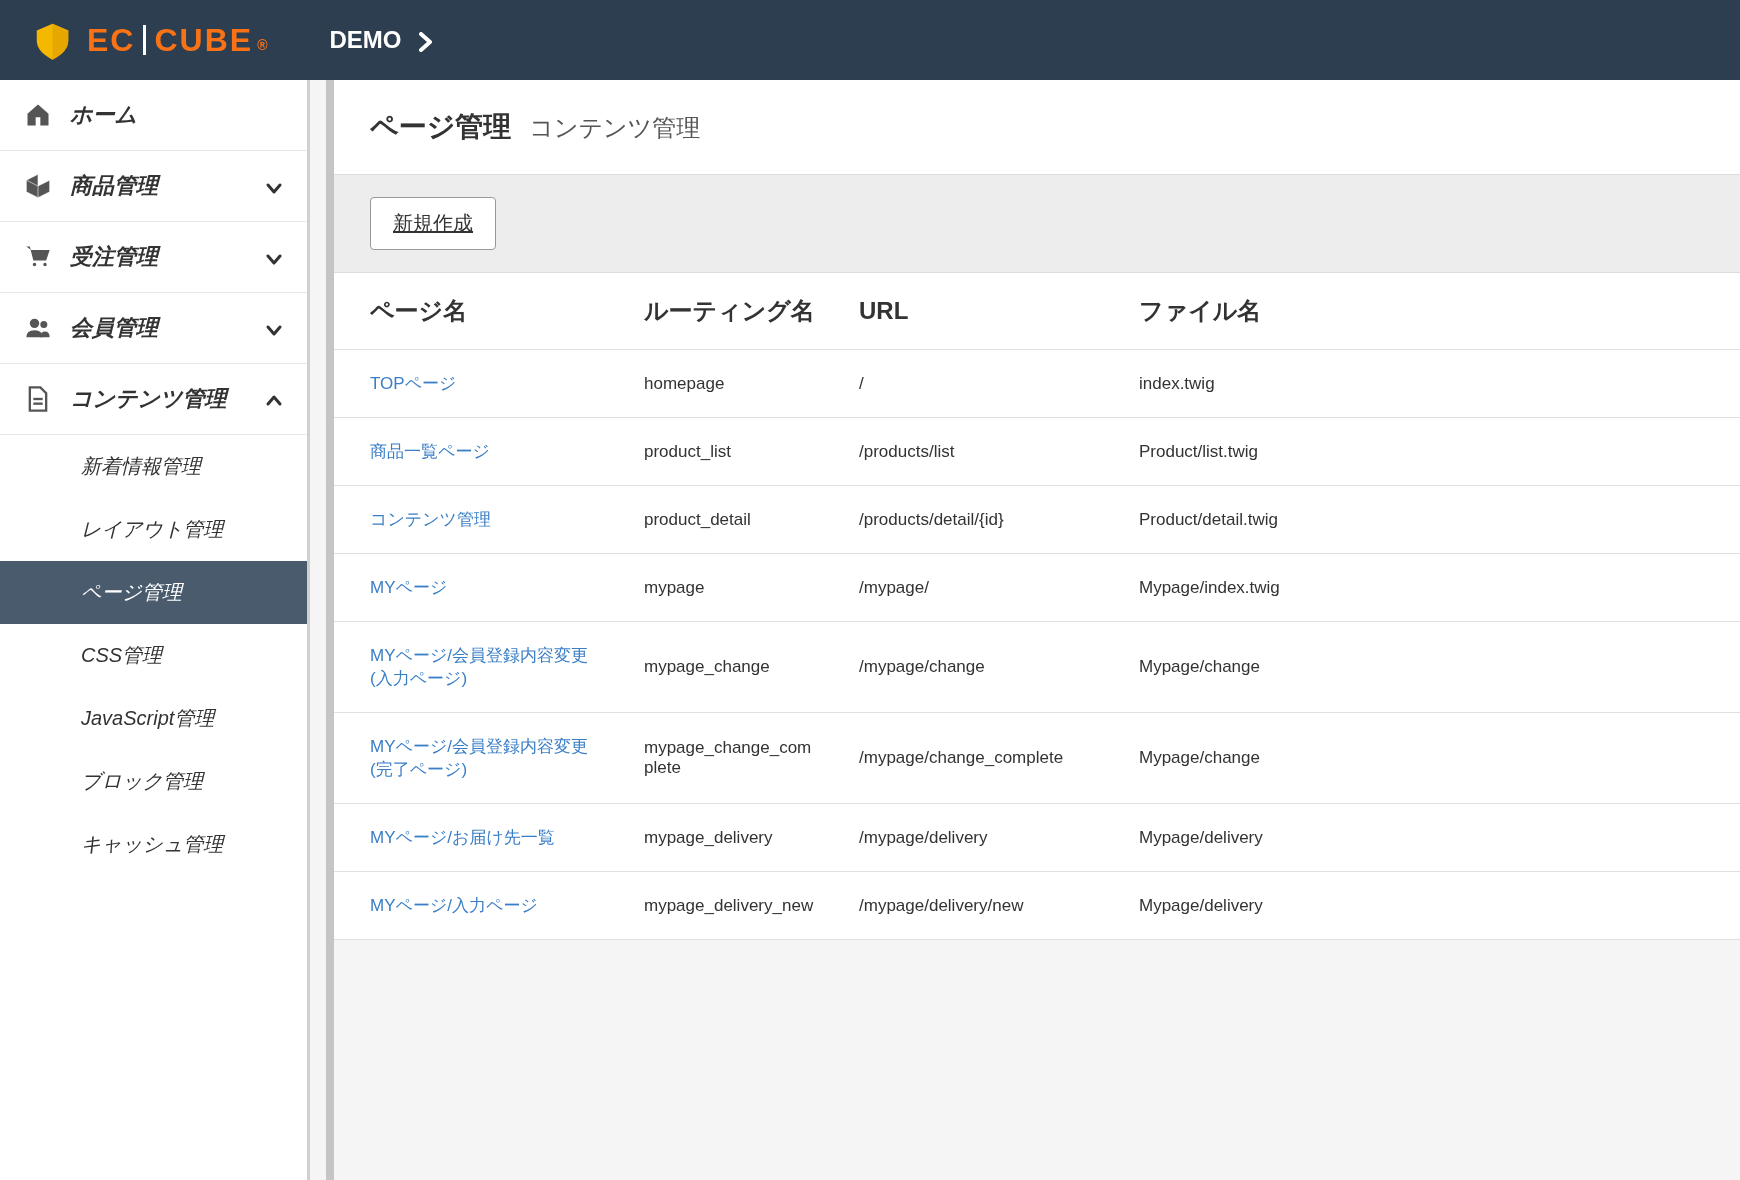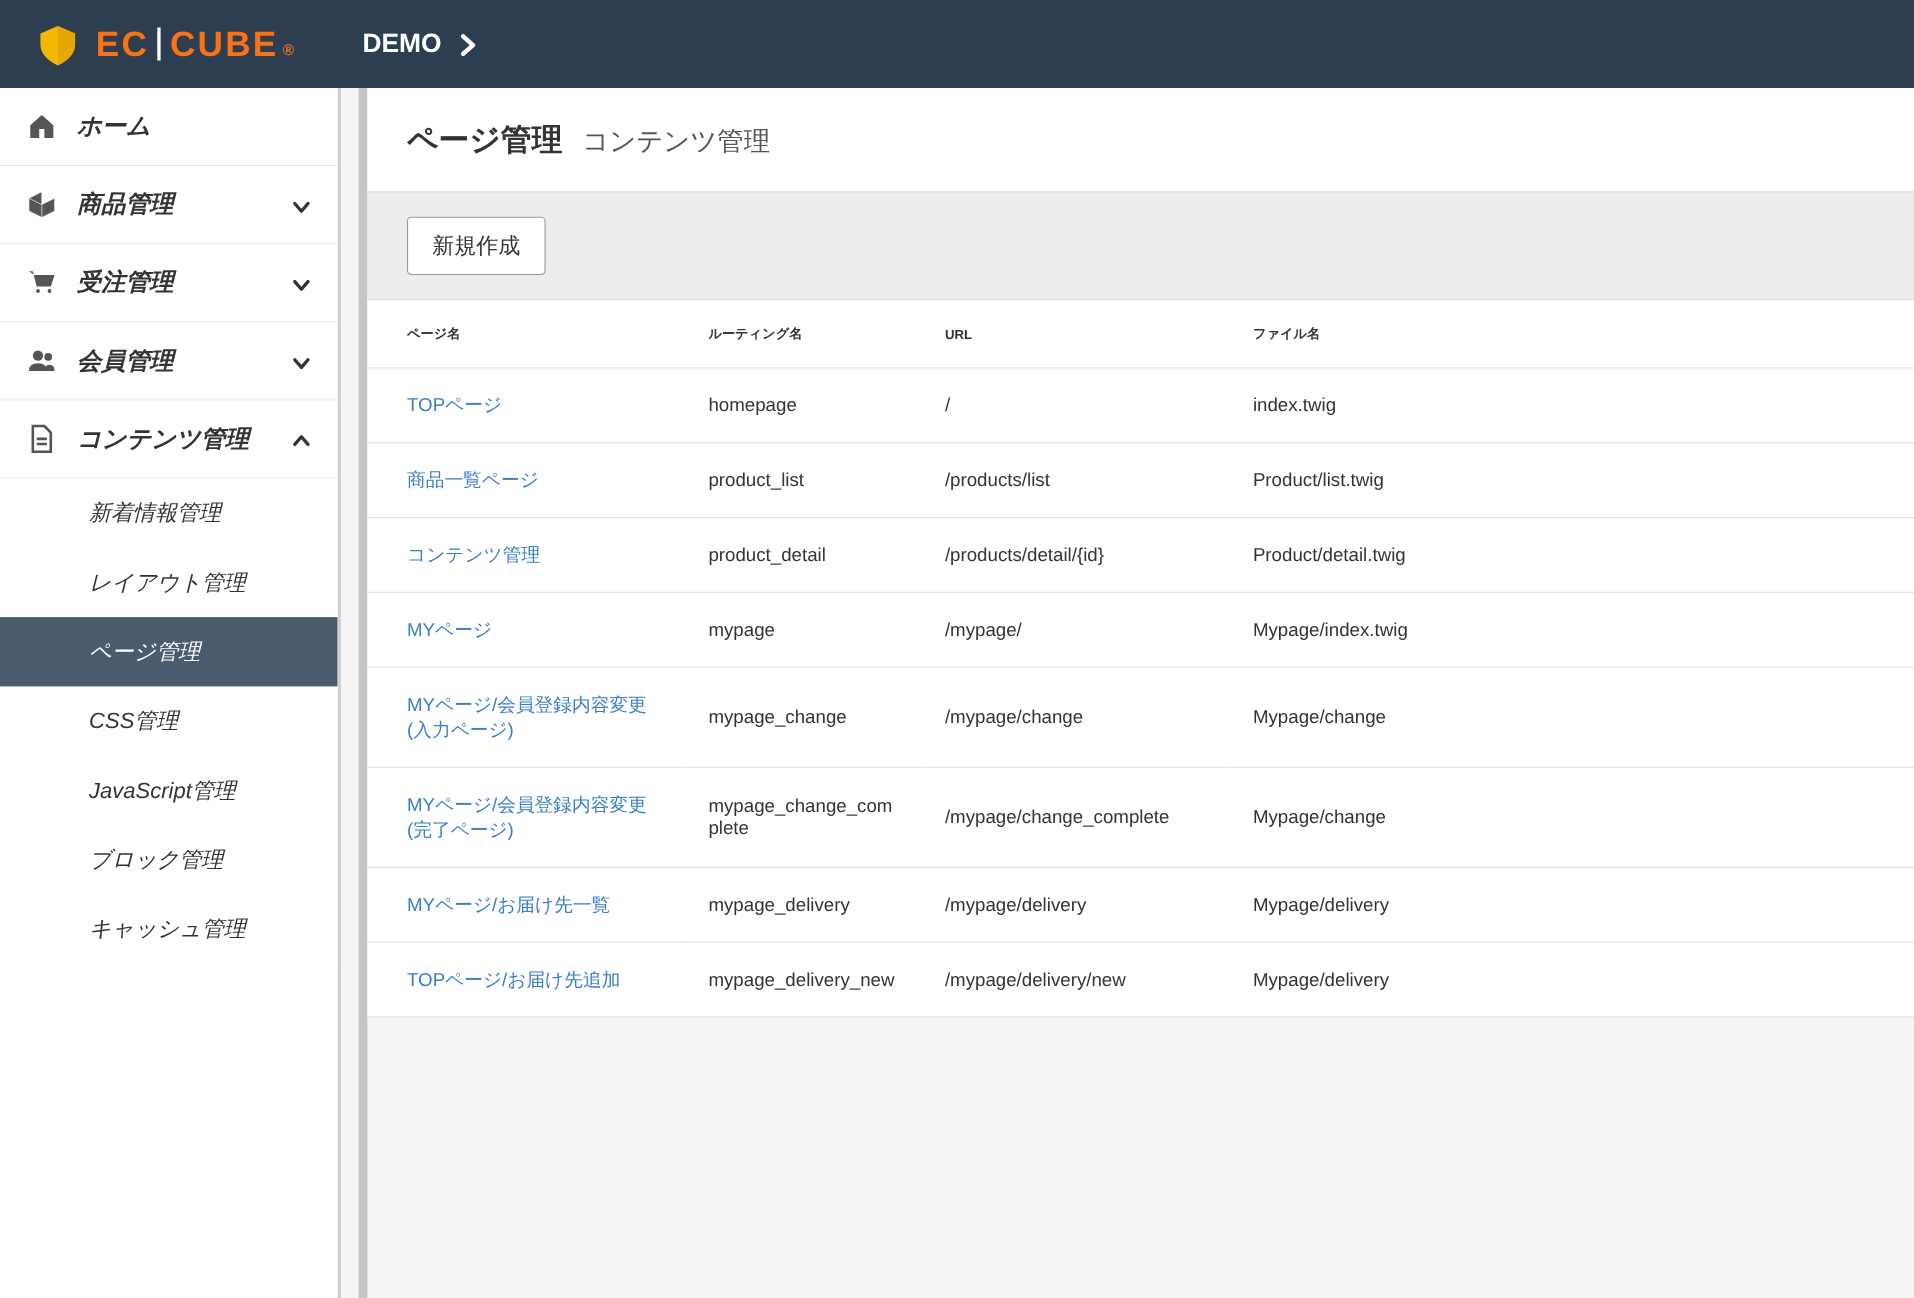--- a/index.html
+++ b/index.html
@@ -22,24 +22,24 @@
 .nav-chevron { width: 18px; height: 18px; }
 .subnav { background: #fff; }
 .subnav-item { padding: 18px 24px 18px 81px; font-size: 20px; color: #333; cursor: pointer; }
 .subnav-item.active { background: #495b6c; color: #fff; }
 .main { flex: 1; overflow-y: auto; background: #f5f5f5; }
 .main-scroll { margin-left: 16px; border-left: 8px solid #c5c5c5; min-height: 100%; }
 .page-header { background: #fff; padding: 28px 36px; display: flex; align-items: baseline; }
 .page-title { font-size: 28px; font-weight: 700; margin-right: 18px; }
 .page-subtitle { font-size: 24px; color: #555; }
 .toolbar { padding: 22px 36px; background: #ededed; border-top: 1px solid #ddd; border-bottom: 1px solid #ddd; }
-.btn-create { background: #fff; border: 1px solid #999; border-radius: 4px; padding: 12px 22px; font-size: 20px; cursor: pointer; color: #333; }
+.btn-create { background: #fff; border: 1px solid #999; border-radius: 4px; padding: 12px 22px; font-size: 20px; cursor: pointer; color: #333; text-decoration: underline; }
 .table-wrap { background: #fff; margin: 0; }
 .data-table { width: 100%; border-collapse: collapse; }
-.data-table th { text-align: left; padding: 22px 20px; font-size: 12px; font-weight: 700; border-bottom: 1px solid #e0e0e0; }
+.data-table th { text-align: left; padding: 22px 20px; font-size: 24px; font-weight: 700; border-bottom: 1px solid #e0e0e0; }
 .data-table th:first-child { padding-left: 36px; }
 .data-table td { padding: 22px 20px; font-size: 17px; border-bottom: 1px solid #e0e0e0; vertical-align: middle; word-break: break-word; }
 .data-table td:first-child { padding-left: 36px; }
 .link-cell { color: #3a7ec5; cursor: pointer; }
 .col-page { width: 290px; }
 .col-route { width: 215px; }
 .col-url { width: 280px; }
 .col-file { width: auto; }
 </style>
 </head>
@@ -205,21 +205,21 @@
                 <td>/mypage/change_complete</td>
                 <td>Mypage/change</td>
               </tr>
               <tr>
                 <td class="link-cell">MYページ/お届け先一覧</td>
                 <td>mypage_delivery</td>
                 <td>/mypage/delivery</td>
                 <td>Mypage/delivery</td>
               </tr>
               <tr>
-                <td class="link-cell">TOPページ/お届け先追加</td>
+                <td class="link-cell">MYページ/入力ページ</td>
                 <td>mypage_delivery_new</td>
                 <td>/mypage/delivery/new</td>
                 <td>Mypage/delivery</td>
               </tr>
             </tbody>
         </table>
       </div>
     </div>
   </div>
 </div>

